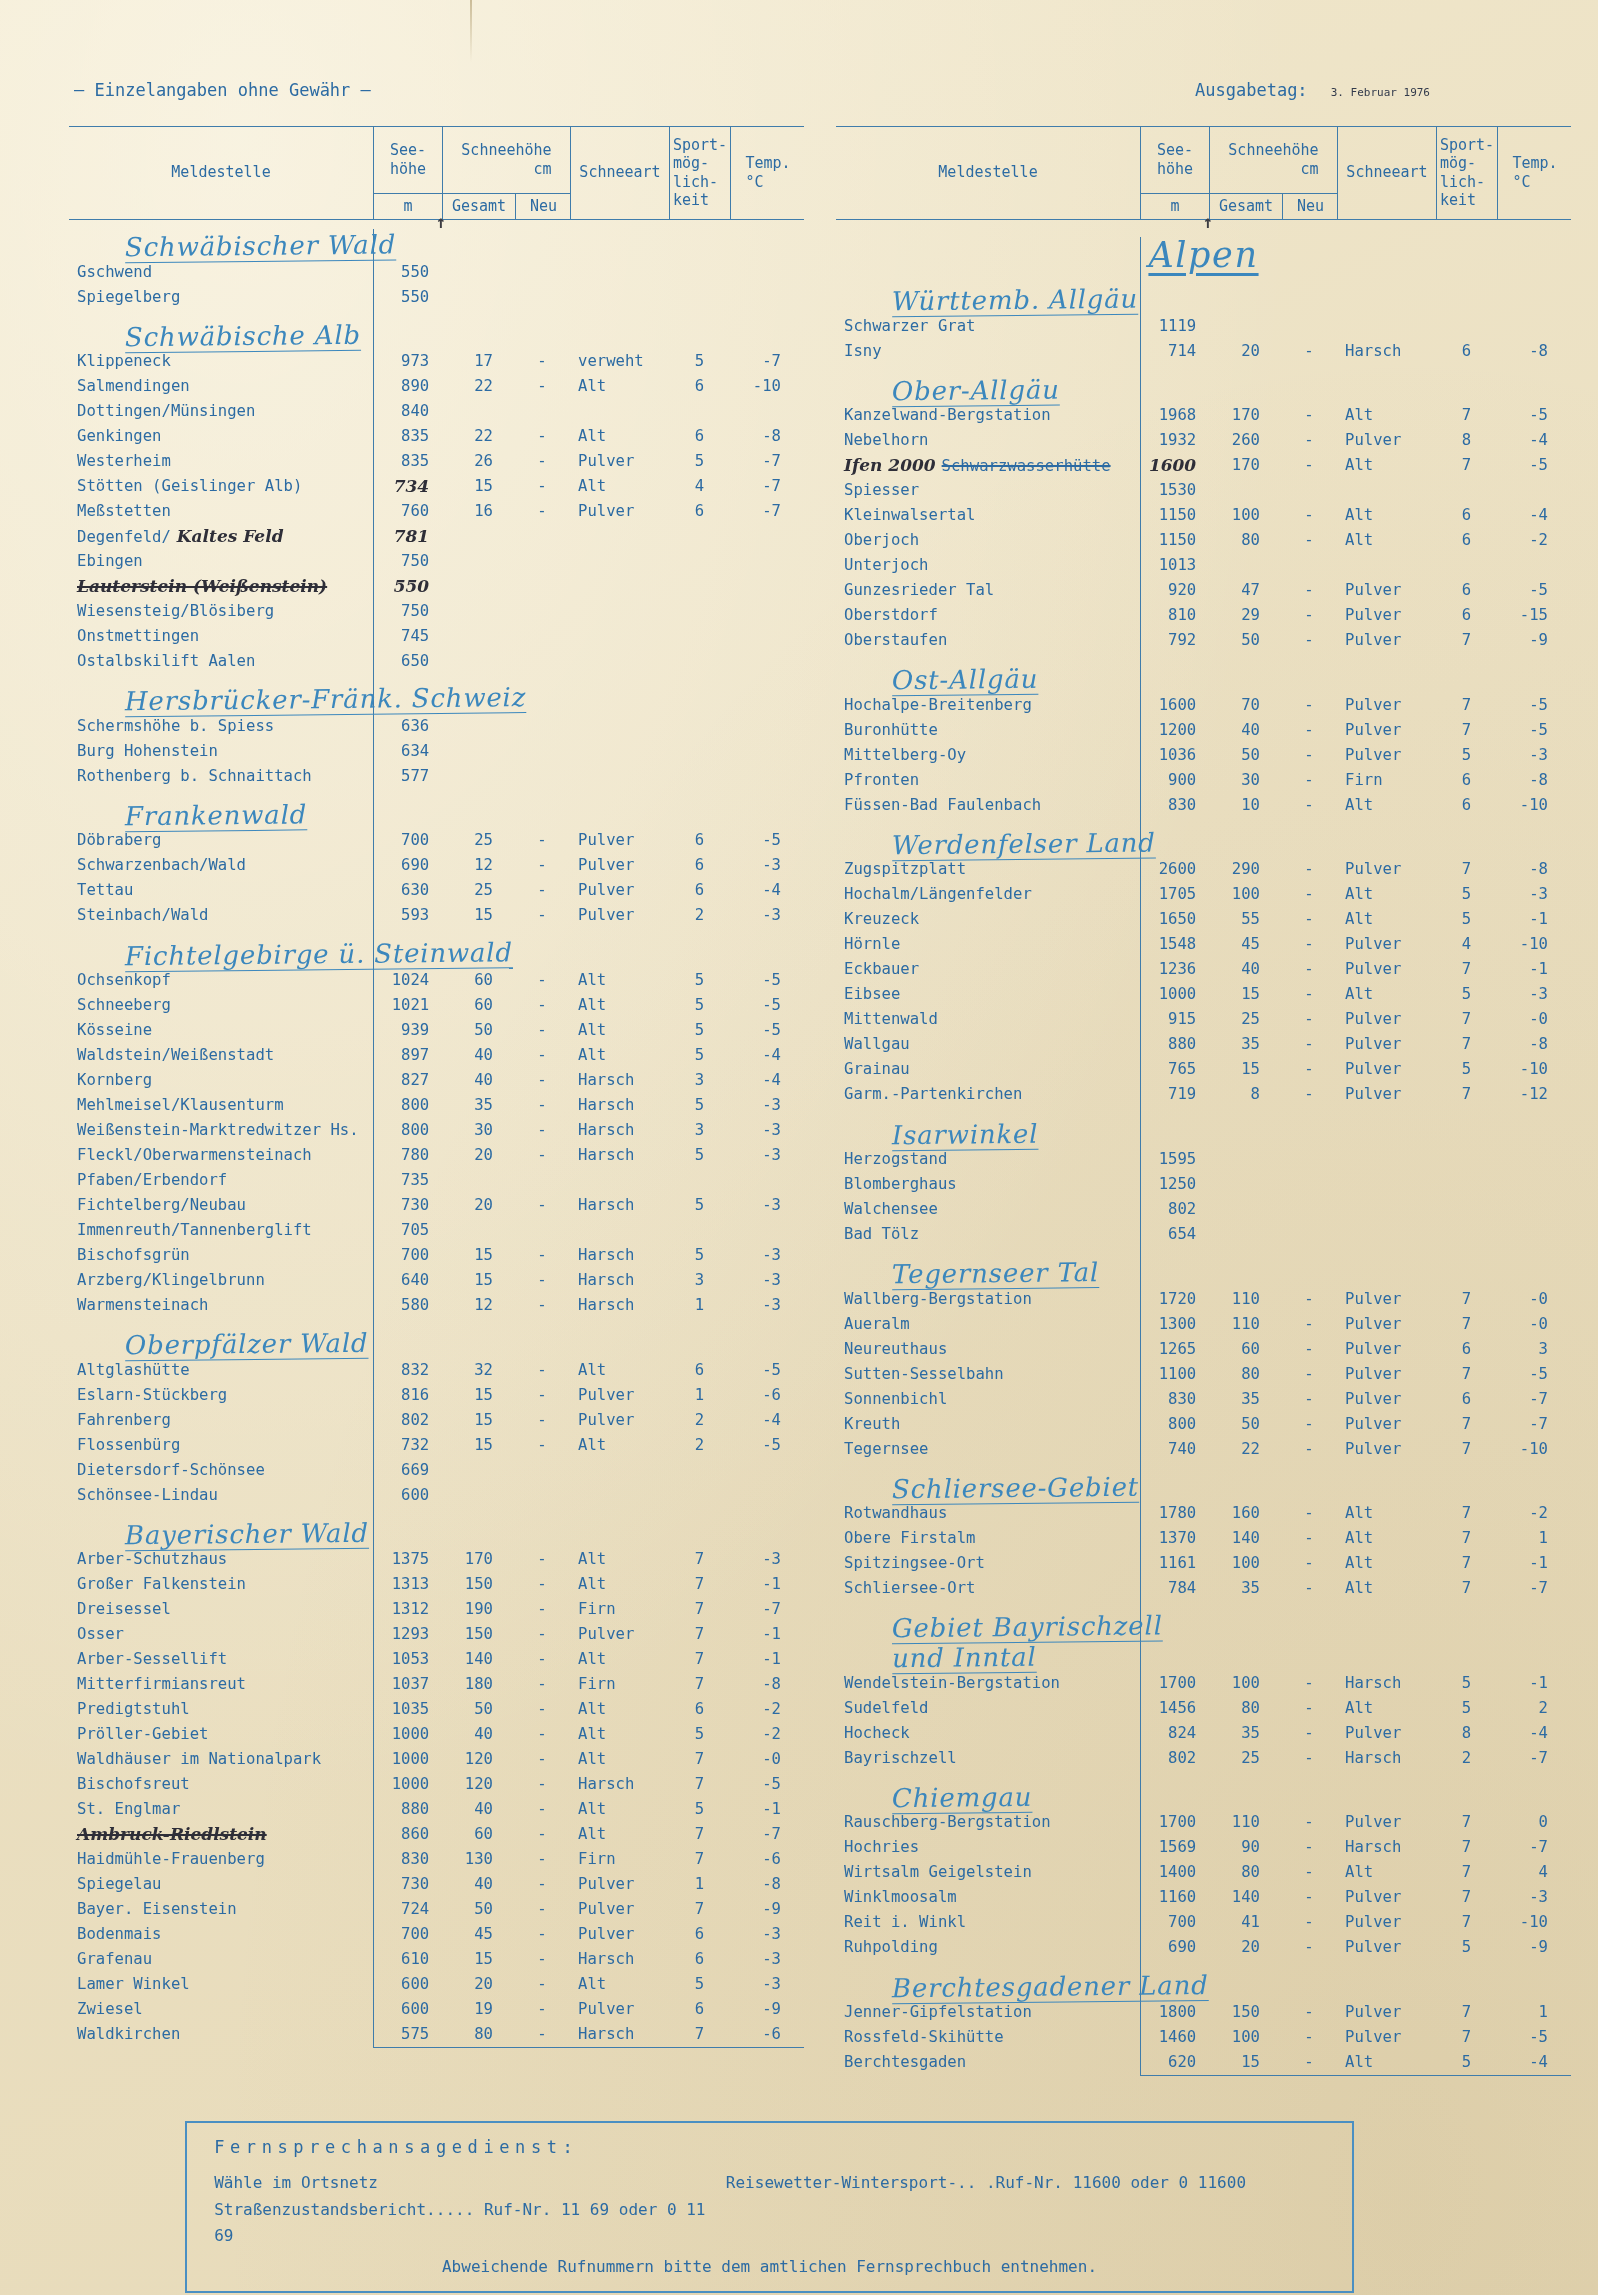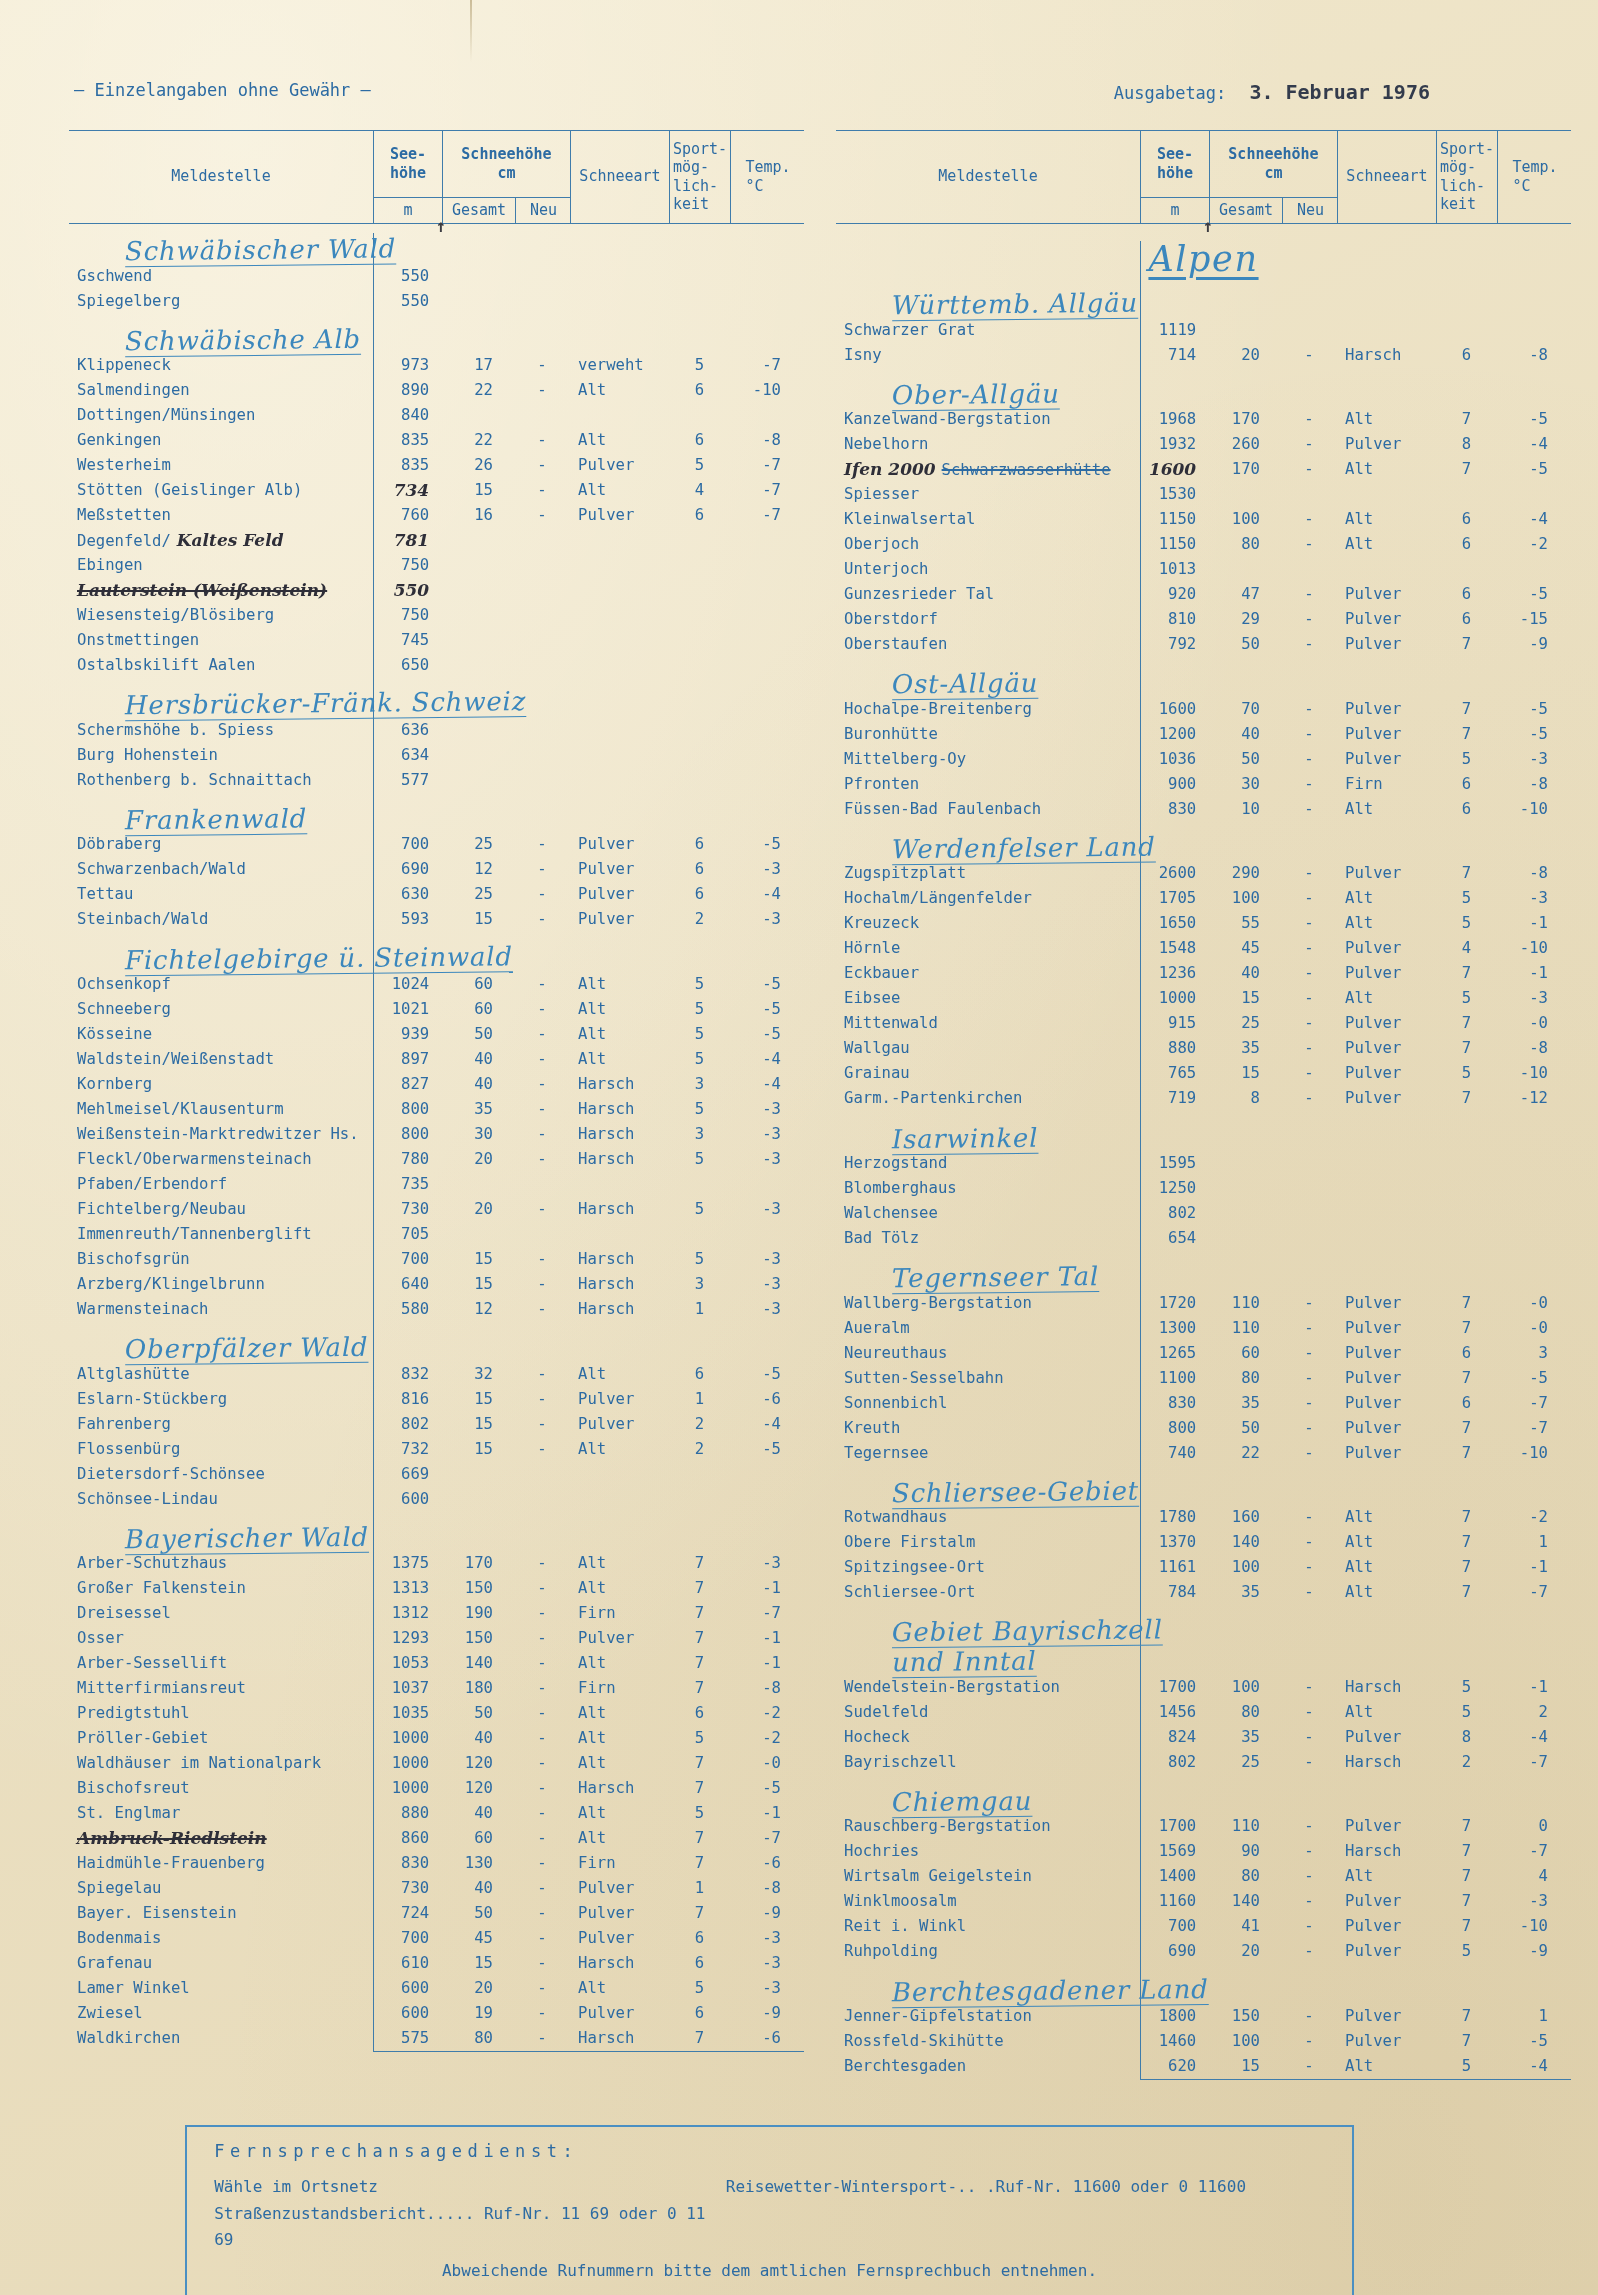--- a/index.html
+++ b/index.html
@@ -22,36 +22,36 @@
       radial-gradient(ellipse at 15% 6%, rgba(255,252,242,0.55), transparent 55%),
       radial-gradient(ellipse at 88% 96%, rgba(150,120,60,0.12), transparent 60%),
       linear-gradient(155deg, #f1e8cd 0%, #ebe0c2 45%, #e6d9b7 100%);
   }
   .crease{ position:absolute; left:470px; top:0; width:1.6px; height:62px;
     background:linear-gradient(to bottom, rgba(150,125,70,0.45), rgba(150,125,70,0)); }
 
   
   .topline{ display:flex; justify-content:space-between; padding:80px 169px 0 74px;
     font-size:17px;gap:9px; }
-  .date-val{ color:#333b4c; font-size:20px; margin-left:12.8px; font-weight:bold; }
+  .date-val{ color:#333b4c; font-size:11px; margin-left:12.8px; font-weight:normal; }
 
   
   .tables{ display:flex; gap:32px; padding:25.6px 0 0 69px; }
   .half{ width:735px; }
 
   .thead{
     display:grid;
     grid-template-columns: var(--w-name) var(--w-elev) calc(var(--w-tot) + var(--w-neu)) var(--w-art) var(--w-sport) var(--w-temp);
     border-top:1.8px solid var(--rule);
     border-bottom:1.8px solid var(--rule);
     height:94px; font-size:15px; line-height:18.4px;
   }
   .th{ border-left:1.4px solid var(--rule); display:flex; flex-direction:column; }
   .th-name{ border-left:none; align-items:center; justify-content:center; }
-  .th-main{ flex:1; display:flex; align-items:center; justify-content:center; text-align:center;font-weight:bold; }
+  .th-main{ flex:1; display:flex; align-items:center; justify-content:center; text-align:right; }
   .th-sub{ height:25.6px; border-top:1.3px solid var(--rule); display:flex;
     align-items:center; justify-content:center; }
   .th-sub-split{ display:grid; grid-template-columns: var(--w-tot) var(--w-neu);
     height:25.6px; border-top:1.3px solid var(--rule); position:relative; }
   .th-sub-split span{ display:flex; align-items:center; justify-content:center; }
   .sub-neu{ border-left:1.2px solid var(--rule); }
   .th-art,.th-sport,.th-temp{ align-items:center; justify-content:center; }
   .th-sport span{ text-align:left; }
   .pre{ white-space:pre-line; }
   .pen-mark{ position:absolute; left:-7.2px; bottom:-12.8px; color:#3c3c42;

